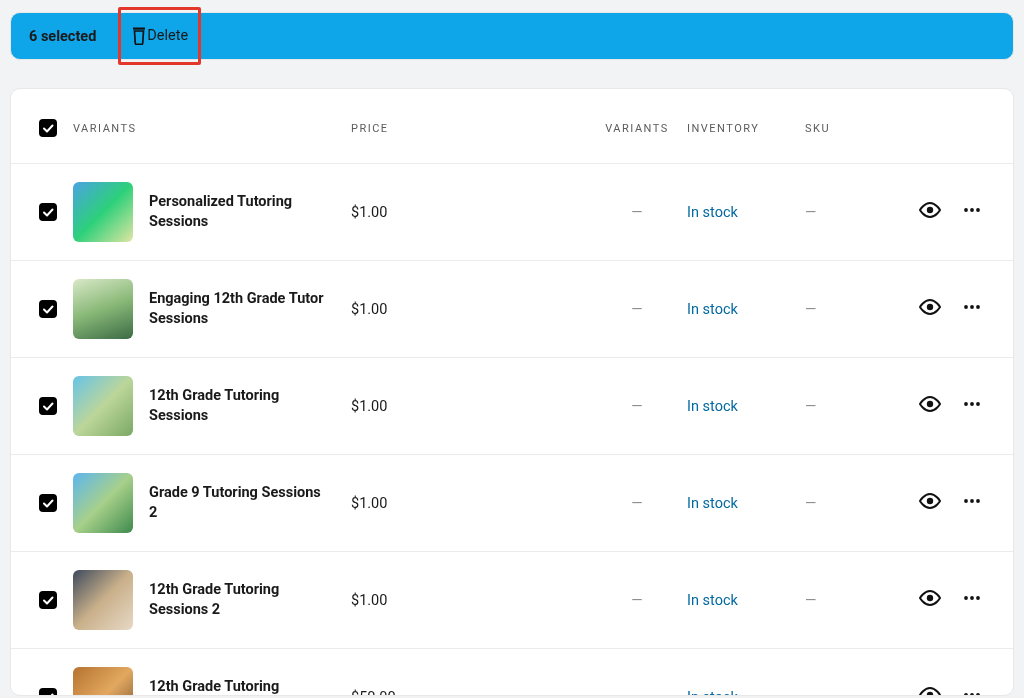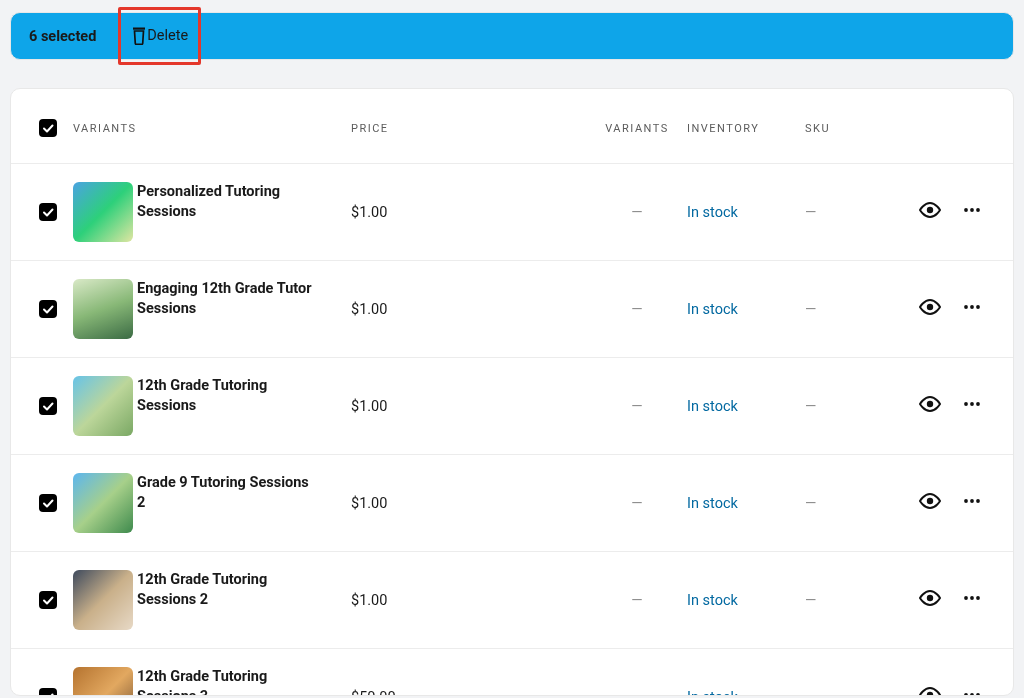--- a/index.html
+++ b/index.html
@@ -80,21 +80,21 @@
       width: 18px; height: 18px;
       border-radius: 4px;
       background: #000;
       display: inline-flex;
       align-items: center;
       justify-content: center;
       cursor: pointer;
     }
     .chk svg { width: 12px; height: 12px; }
 
-    .prod-cell { display: flex; align-items: flex-start; gap: 4px; }
+    .prod-cell { display: flex; align-items: center; gap: 16px; }
     .thumb {
       width: 60px; height: 60px;
       border-radius: 6px;
       flex: none;
     }
     .prod-name {
       font-weight: 700;
       font-size: 14.5px;
       line-height: 1.35;
       max-width: 180px;

